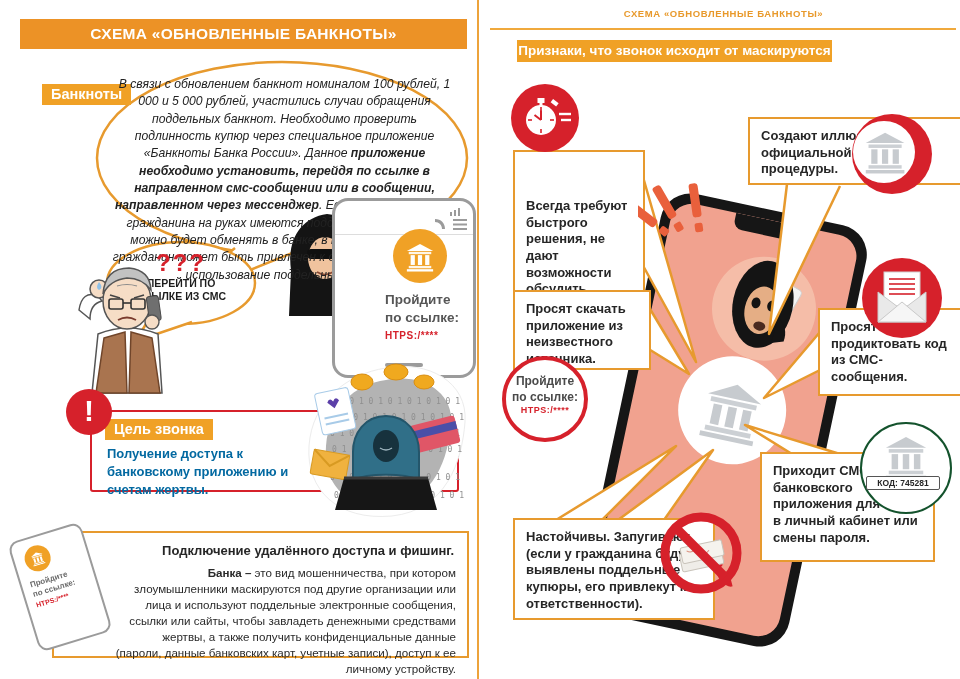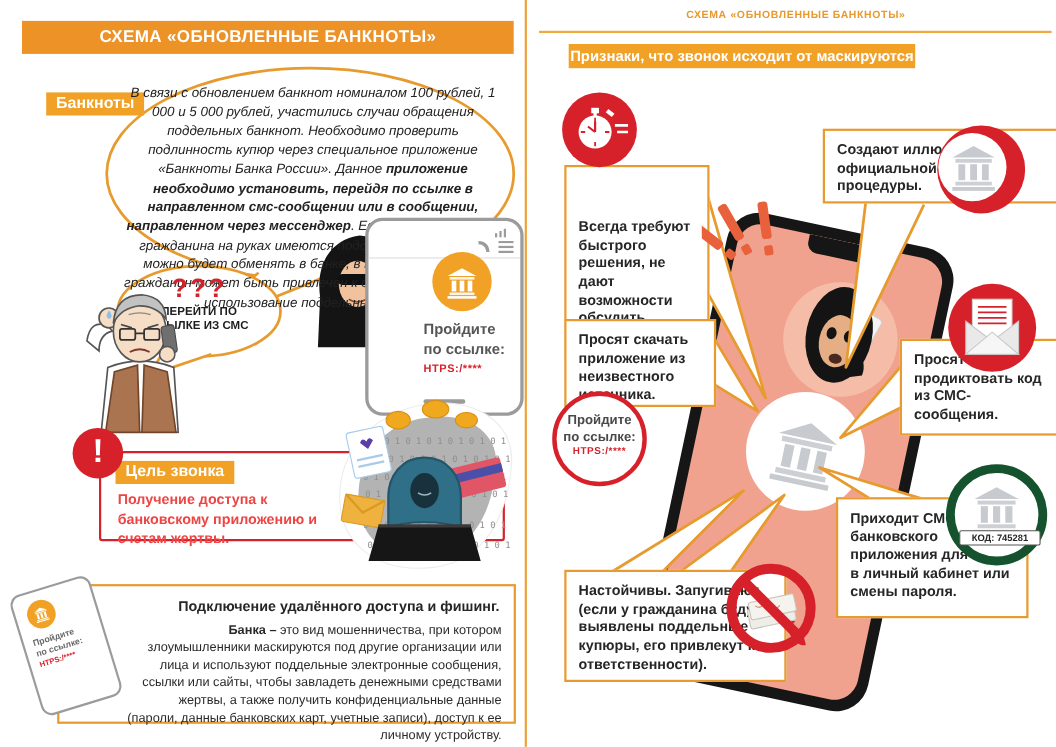--- a/index.html
+++ b/index.html
@@ -12,21 +12,21 @@
   
   .co{position:absolute;background:#fff;border:2.5px solid #E79A2E;padding:9px 11px;
       font-weight:bold;font-size:13px;line-height:1.28;color:#262626;z-index:3;}
   .z1{z-index:1}.z2{z-index:2}.z3{z-index:3}.z4{z-index:4}
   .bubbletext{font-style:italic;font-size:12.2px;line-height:1.42;text-align:center;color:#222;}
   .bubbletext b{font-weight:bold;}
   .smalltext{font-size:10.5px;font-weight:bold;text-align:center;line-height:1.25;color:#1d1d1d;}
   .qmarks{color:#D6212B;font-weight:bold;font-size:24px;letter-spacing:2px;line-height:1;}
   .phonetext{font-size:13.5px;color:#565656;font-weight:600;line-height:1.3;}
   .redlink{color:#D6212B;font-weight:bold;font-size:10px;letter-spacing:.5px;}
-  .goaltext{font-size:13px;font-weight:bold;line-height:1.4;color:#ef4444;}
+  .goaltext{font-size:13px;font-weight:bold;line-height:1.4;color:#0369a1;}
   .mechbody{font-size:11.6px;line-height:1.38;color:#2a2a2a;}
   svg{display:block;}
 </style>
 </head>
 <body>
 
 <div id="canvas">
 
   <svg width="0" height="0" class="abs" aria-hidden="true">
     <defs>
@@ -301,21 +301,21 @@
           <line x1="15" y1="14" x2="41" y2="14"></line>
           <line x1="15" y1="19" x2="41" y2="19"></line>
           <line x1="15" y1="24" x2="41" y2="24"></line>
         </g>
       <path d="M4,22 L28,40 L52,22 L52,52 L4,52 Z" fill="#E9E9E9" stroke="#c9c9c9"></path>
       <path d="M4,52 L28,32 L52,52 Z" fill="#F6F6F6" stroke="#c9c9c9"></path>
     </svg>
   </div>
 
   <div class="co" style="left:760px;top:452px;width:150px;height:88px;padding-right:10px;">Приходит СМС из банковского приложения для входа в личный кабинет или смены пароля.</div>
-  <div class="abs z4" style="left:860px;top:422px;width:92px;height:92px;border-radius:50%;background:#fff;border:8px solid #14532d;box-sizing:border-box;">
+  <div class="abs z4" style="left:860px;top:422px;width:92px;height:92px;border-radius:50%;background:#fff;border:2px solid #14532d;box-sizing:border-box;">
     <svg style="margin:10px auto 0;display:block" width="46" height="46" viewBox="0 0 64 64">
       <use href="#bank" color="#C7CBCF"></use>
     </svg>
     <div style="position:absolute;left:4px;top:52px;width:72px;background:#fff;border:1px solid #555;border-radius:2px;
          font-size:8.5px;font-weight:bold;text-align:center;padding:1px 0;">КОД: 745281</div>
   </div>
 
   <div class="co" style="left:513px;top:518px;width:176px;height:80px;">Настойчивы. Запугивают (если у гражданина будут выявлены поддельные купюры, его привлекут к ответственности).</div>
   <div class="abs z4" style="left:658px;top:510px;width:86px;height:86px;">
     <svg width="86" height="86" viewBox="0 0 86 86">

